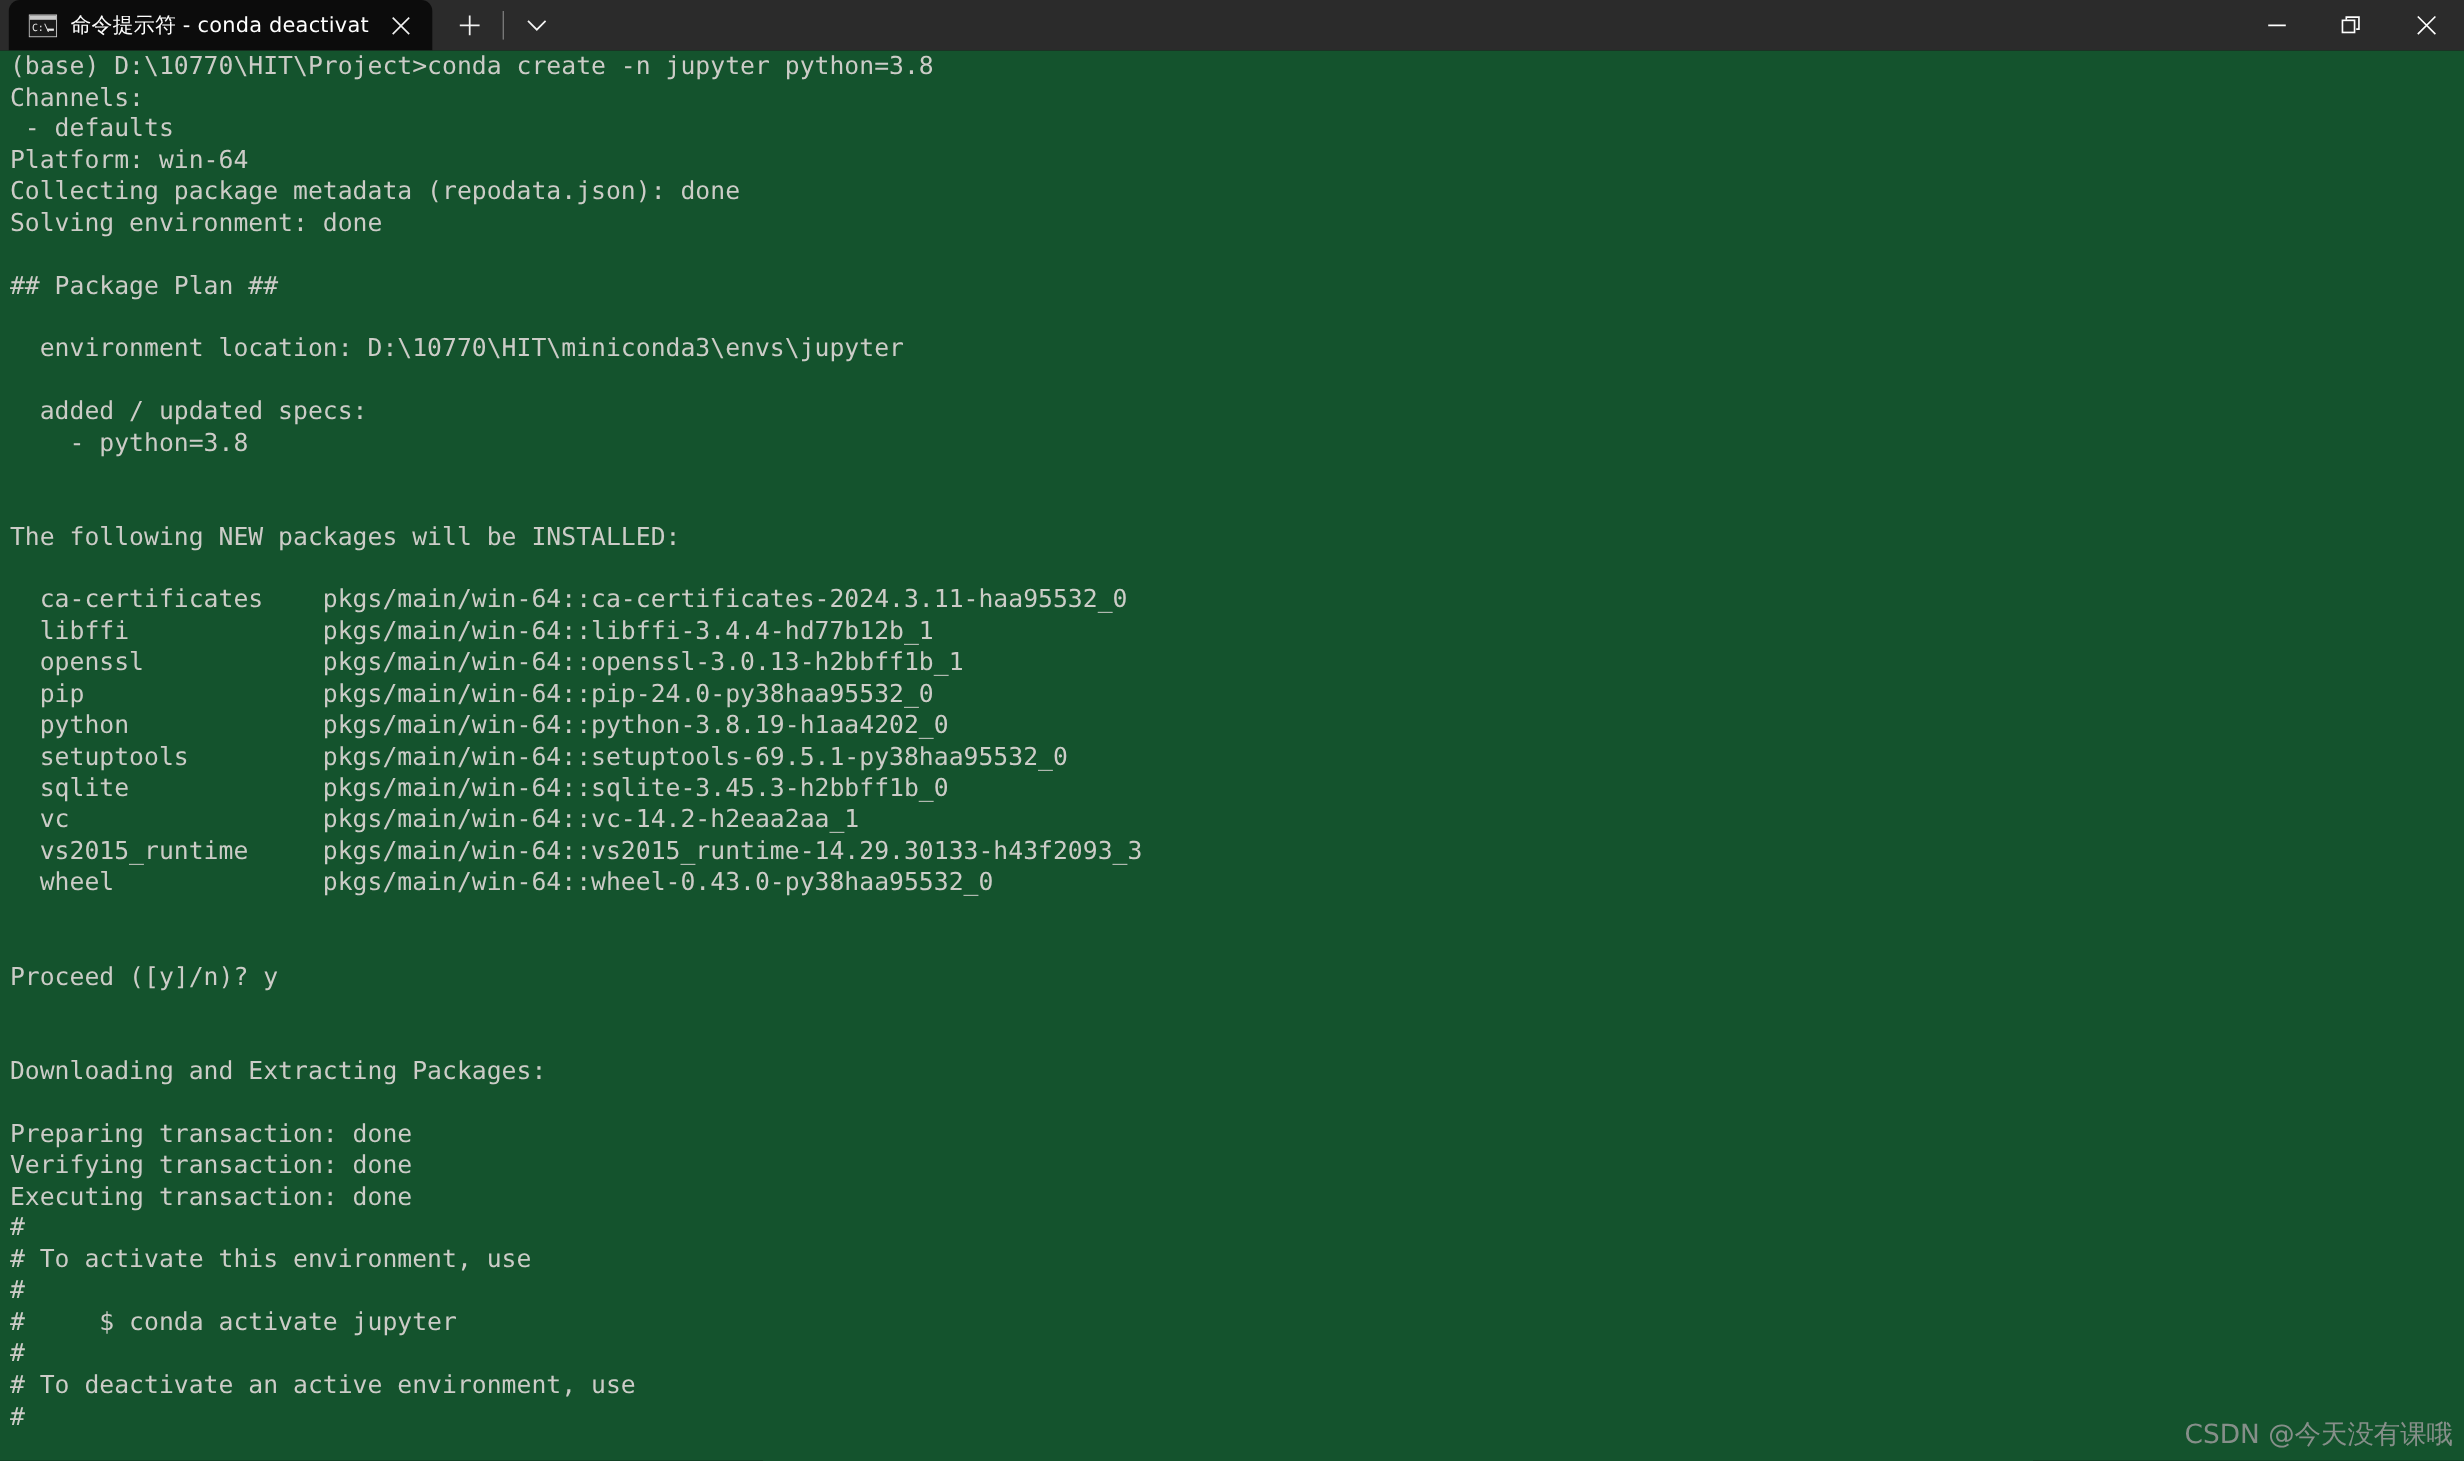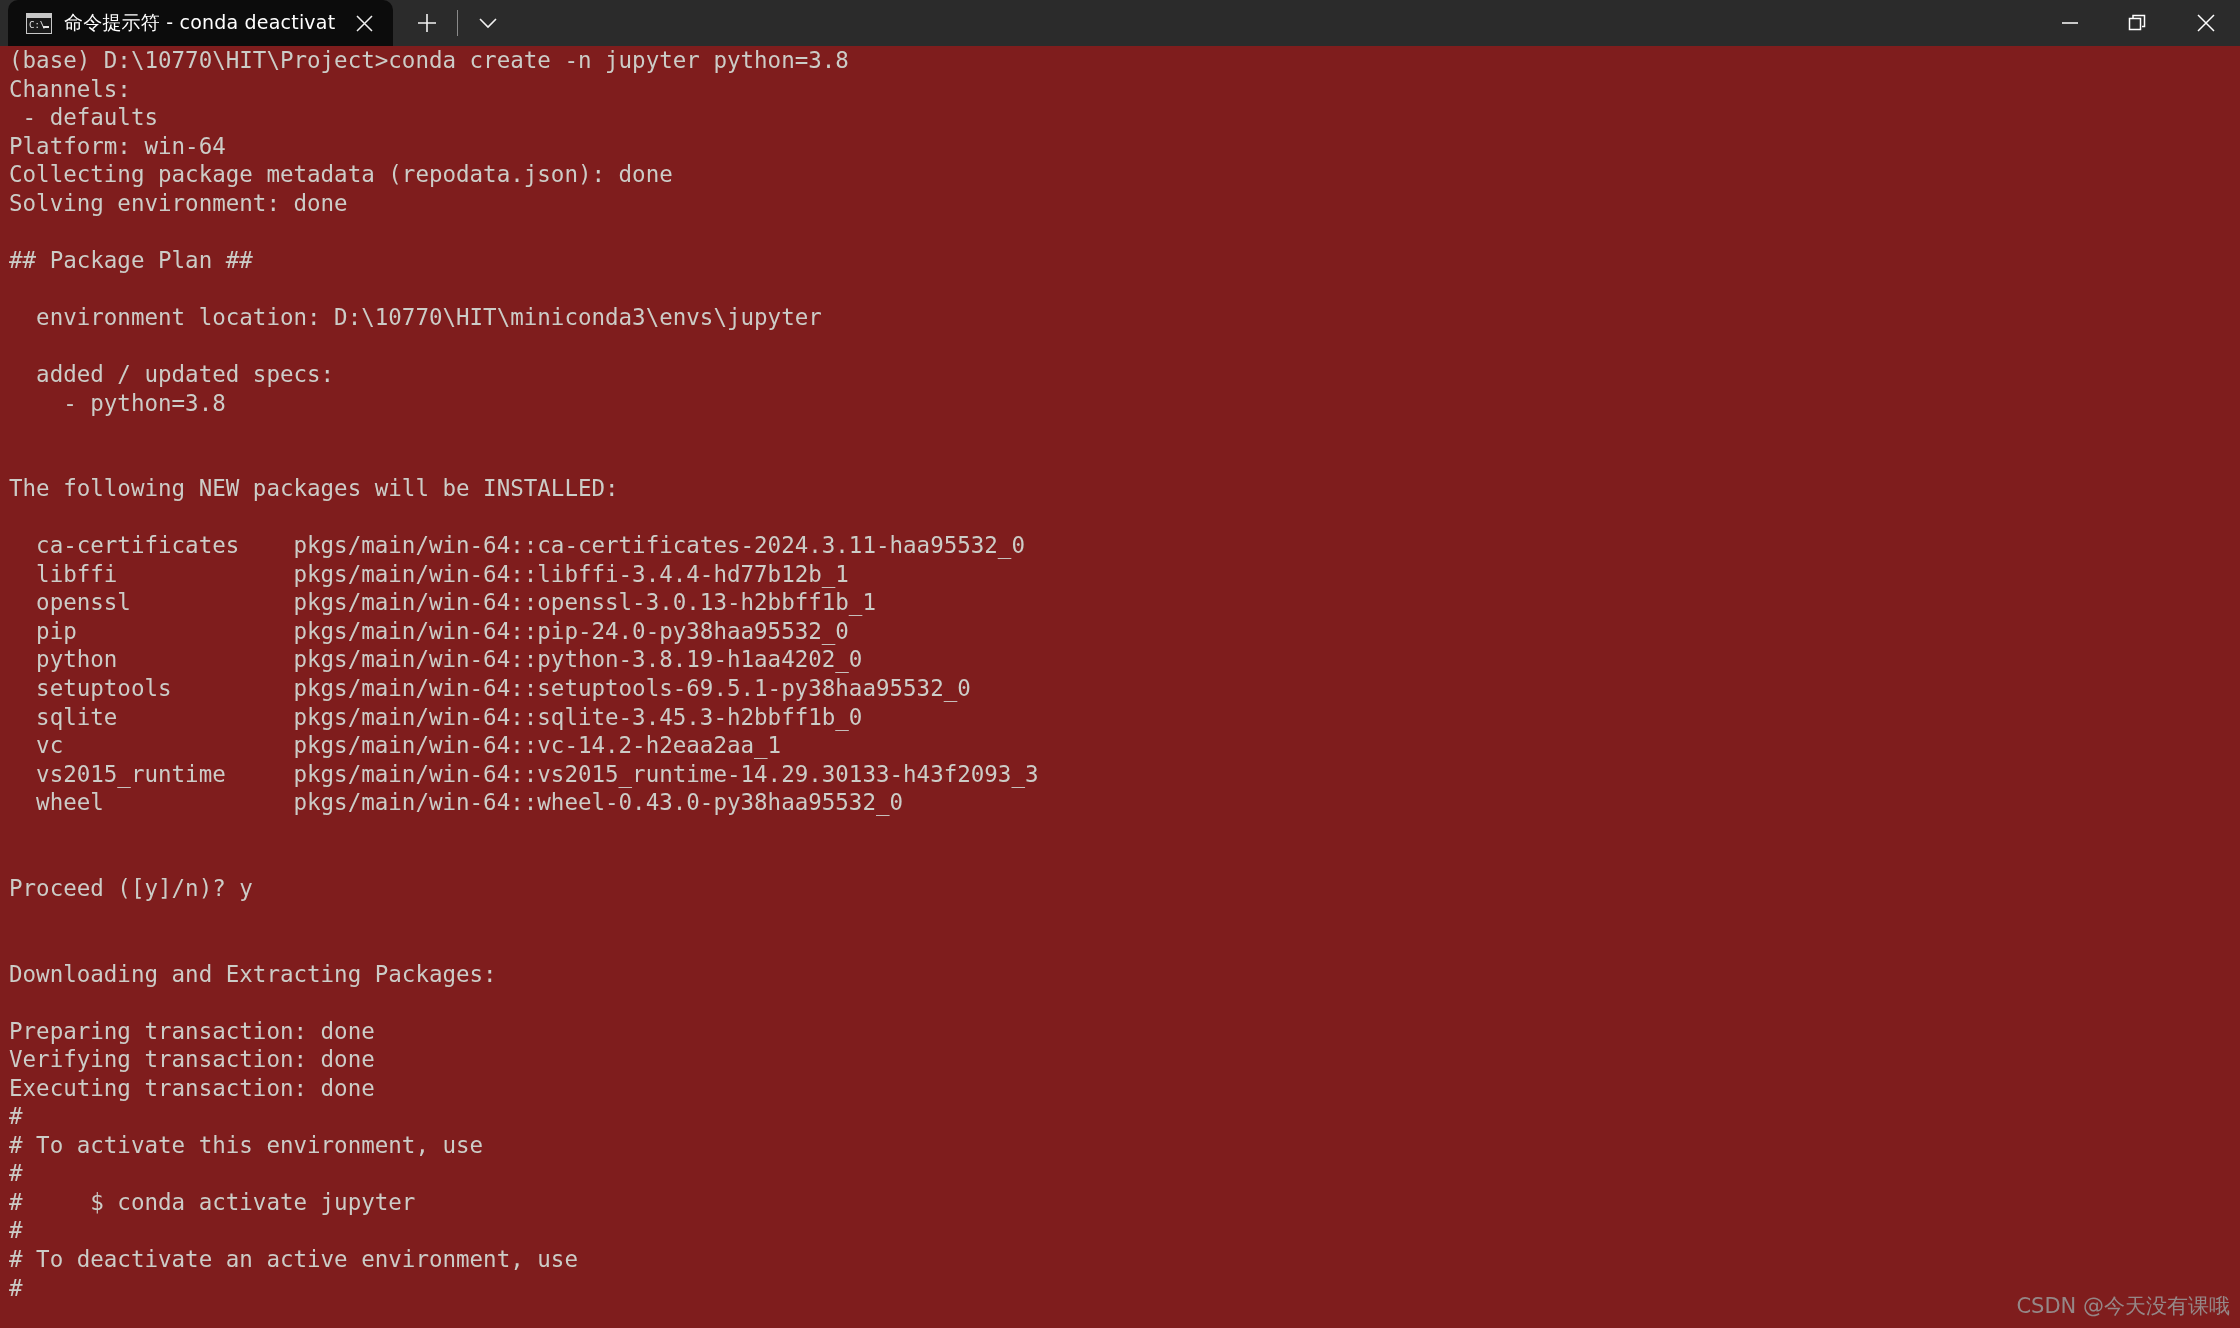--- a/index.html
+++ b/index.html
@@ -112,21 +112,21 @@
     justify-content: center;
     color: #ffffff;
   }
 
   
   #terminal {
     position: absolute;
     top: 46px; left: 0;
     width: 2240px;
     height: 1282px;
-    background: #7f1d1d;
+    background: #14532d;
     overflow: hidden;
   }
 
   #termtext {
     position: absolute;
     top: 0; left: 9px;
     color: #ccccc7;
     font-family: "DejaVu Sans Mono", monospace;
     font-size: 22.5px;
     line-height: 28.55px;
@@ -136,21 +136,21 @@
   }
 
   .line { height: 28.55px; white-space: pre; }
 
   #watermark {
     position: absolute;
     right: 10px;
     bottom: 8px;
     color: #9a9a9a;
     font-family: "DejaVu Sans", sans-serif;
-    font-size: 21px;
+    font-size: 24px;
     white-space: nowrap;
     opacity: 0.85;
     text-align: center;
   }
 </style>
 </head>
 <body>
 
 <div id="titlebar">
 

